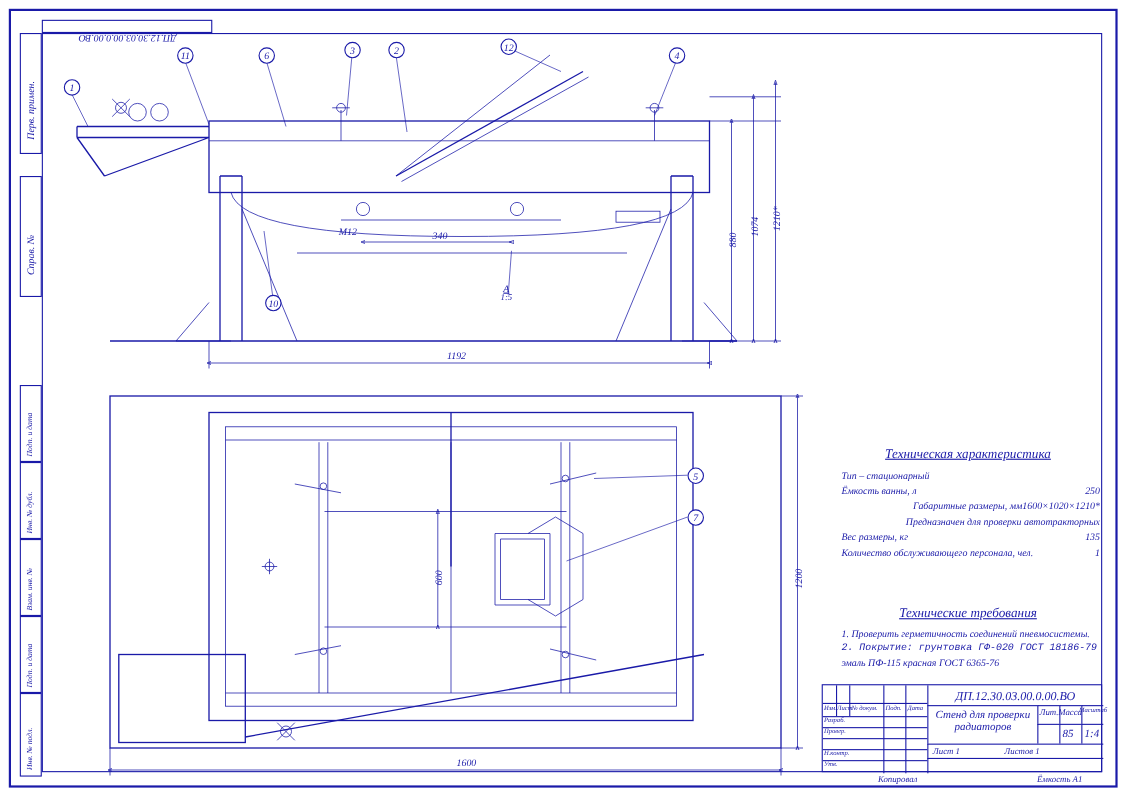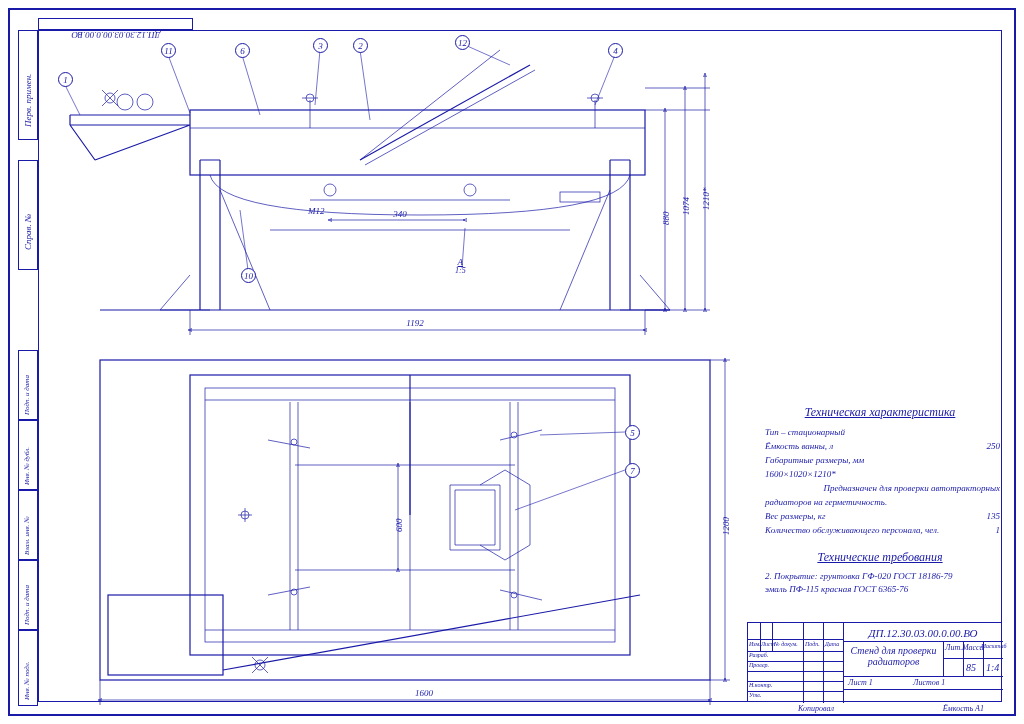--- a/index.html
+++ b/index.html
@@ -200,45 +200,42 @@
   <div class="txt ctr underline" style="left:870px;top:395px;font-size:12px">Техническая характеристика</div>
   <div id="tc" style="position:absolute;left:755px;top:415px;width:235px">
       <div style="display: flex; justify-content: space-between; color: rgb(26, 26, 168); font-size: 9px; font-style: italic; line-height: 14px;">
         <span>Тип  –  стационарный</span>
         <span></span>
       </div>
       <div style="display: flex; justify-content: space-between; color: rgb(26, 26, 168); font-size: 9px; font-style: italic; line-height: 14px;">
         <span>Ёмкость ванны, л</span>
         <span>250</span>
       </div>
-      <div style="display: flex; justify-content: flex-end; color: rgb(26, 26, 168); font-size: 9px; font-style: italic; line-height: 14px; flex-direction: column;">
+      <div style="display: flex; justify-content: flex-end; color: rgb(26, 26, 168); font-size: 9px; font-style: italic; line-height: 14px;">
         <span>Габаритные размеры, мм</span>
         <span>1600×1020×1210*</span>
       </div>
       <div style="display: flex; justify-content: flex-end; color: rgb(26, 26, 168); font-size: 9px; font-style: italic; line-height: 14px;">
         <span>Предназначен для проверки автотракторных</span>
         <span></span>
       </div>
       <div style="display: flex; justify-content: space-between; color: rgb(26, 26, 168); font-size: 9px; font-style: italic; line-height: 14px;">
-        <span>  радиаторов на герметичность.</span>
-        <span></span>
-      </div>
-      <div style="display: flex; justify-content: space-between; color: rgb(26, 26, 168); font-size: 9px; font-style: italic; line-height: 14px;">
         <span>Вес размеры, кг</span>
         <span>135</span>
       </div>
       <div style="display: flex; justify-content: space-between; color: rgb(26, 26, 168); font-size: 9px; font-style: italic; line-height: 14px;">
         <span>Количество обслуживающего персонала, чел.</span>
         <span>1</span>
       </div>
     </div>
 
   <div class="txt ctr underline" style="left:870px;top:540px;font-size:12px">Технические требования</div>
   <div id="tr" style="position:absolute;left:755px;top:560px;width:235px">
-      <div style="color: rgb(26, 26, 168); font-size: 9px; font-style: italic; line-height: 13px;">2. Покрытие: грунтовка ГФ-020 ГОСТ 18186-79</div>
+      <div style="color: rgb(26, 26, 168); font-size: 9px; font-style: italic; line-height: 13px;">1. Проверить герметичность соединений пневмосистемы.</div>
+      <div style="color: rgb(26, 26, 168); font-size: 9px; font-style: italic; line-height: 13px; font-family: Liberation Mono, monospace;">2. Покрытие: грунтовка ГФ-020 ГОСТ 18186-79</div>
       <div style="color: rgb(26, 26, 168); font-size: 9px; font-style: italic; line-height: 13px;">     эмаль ПФ-115 красная ГОСТ 6365-76</div>
     </div>
 
   <div class="tb" style="right:12px;bottom:12px;width:255px;height:80px;border-width:1.5px">
     <div class="tbcell" style="left:0;top:0;width:95px;height:80px;border-top:none;border-left:none"></div>
     <div class="tbcell" style="left:95px;top:0;width:160px;height:18px;border-top:none"></div>
     <div class="txt ctr" style="left:175px;top:4px;font-size:11px;width:160px;text-align:center">ДП.12.30.03.00.0.00.ВО</div>
     <div class="tbcell" style="left:95px;top:18px;width:100px;height:35px"></div>
     <div class="txt" style="left:98px;top:22px;font-size:10px;line-height:11px;width:95px;text-align:center"><span>Стенд для проверки</span><br><span>радиаторов</span></div>
     <div class="tbcell" style="left:195px;top:18px;width:20px;height:17px"></div>

